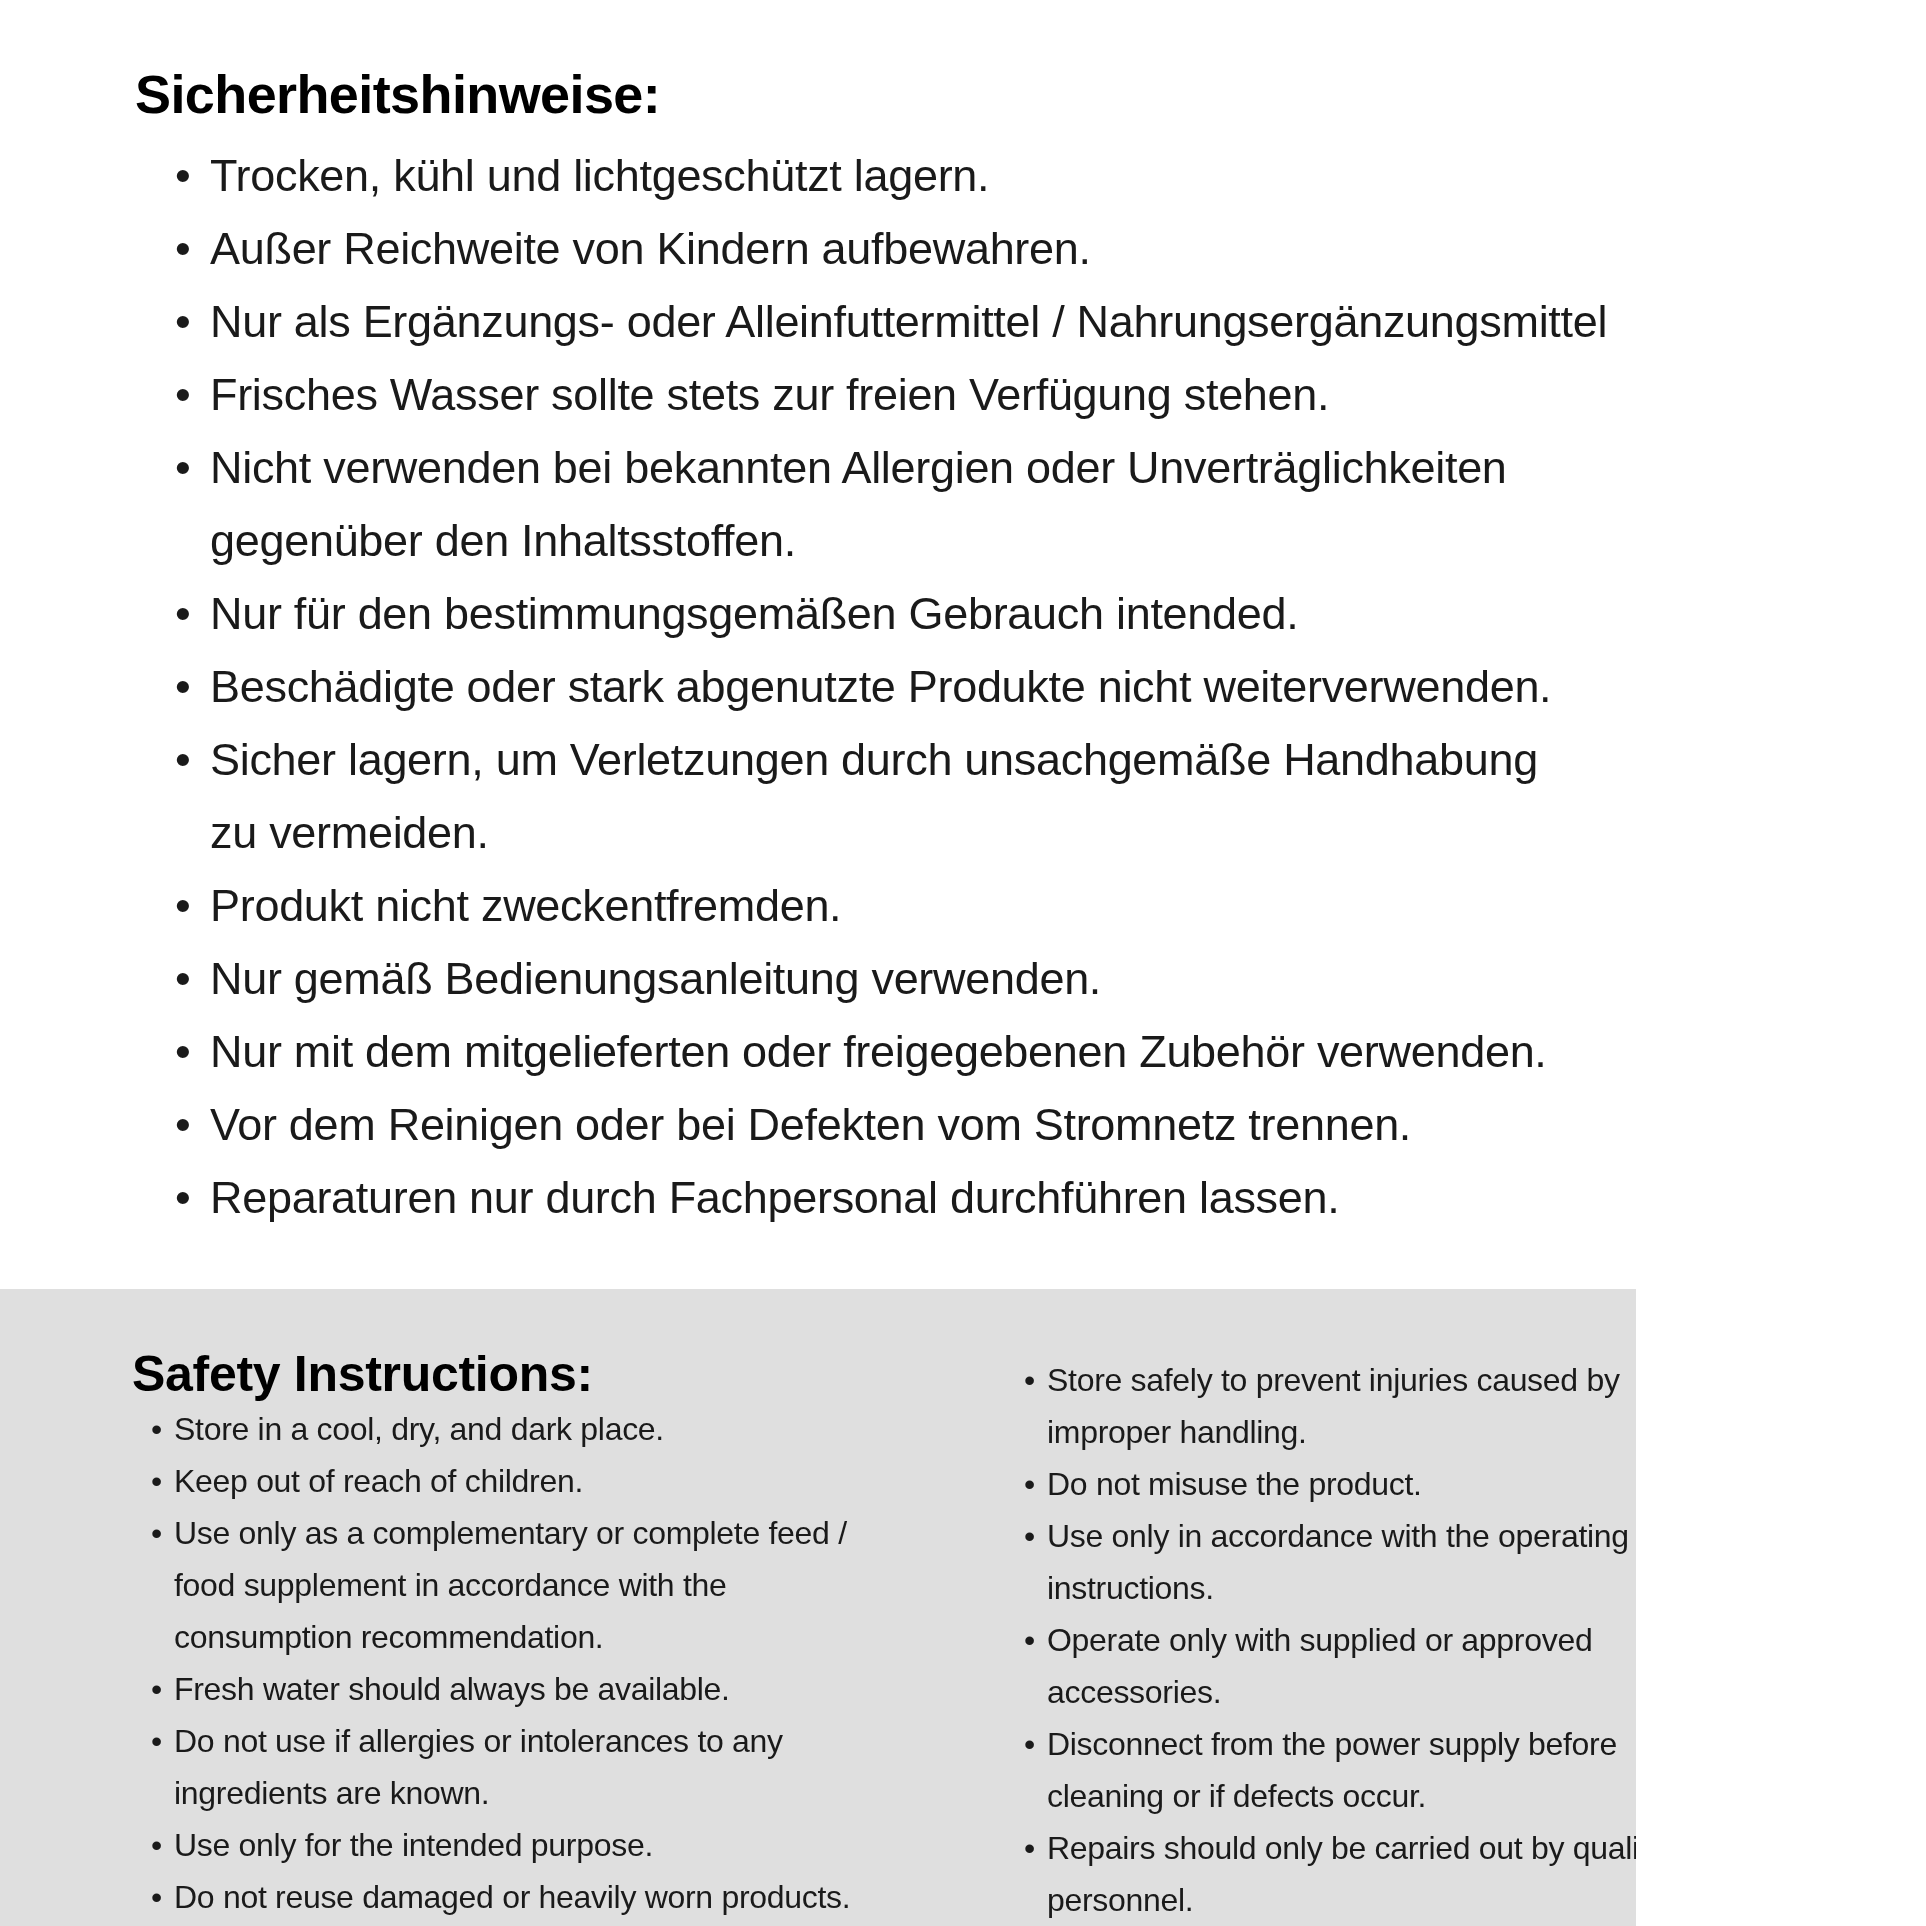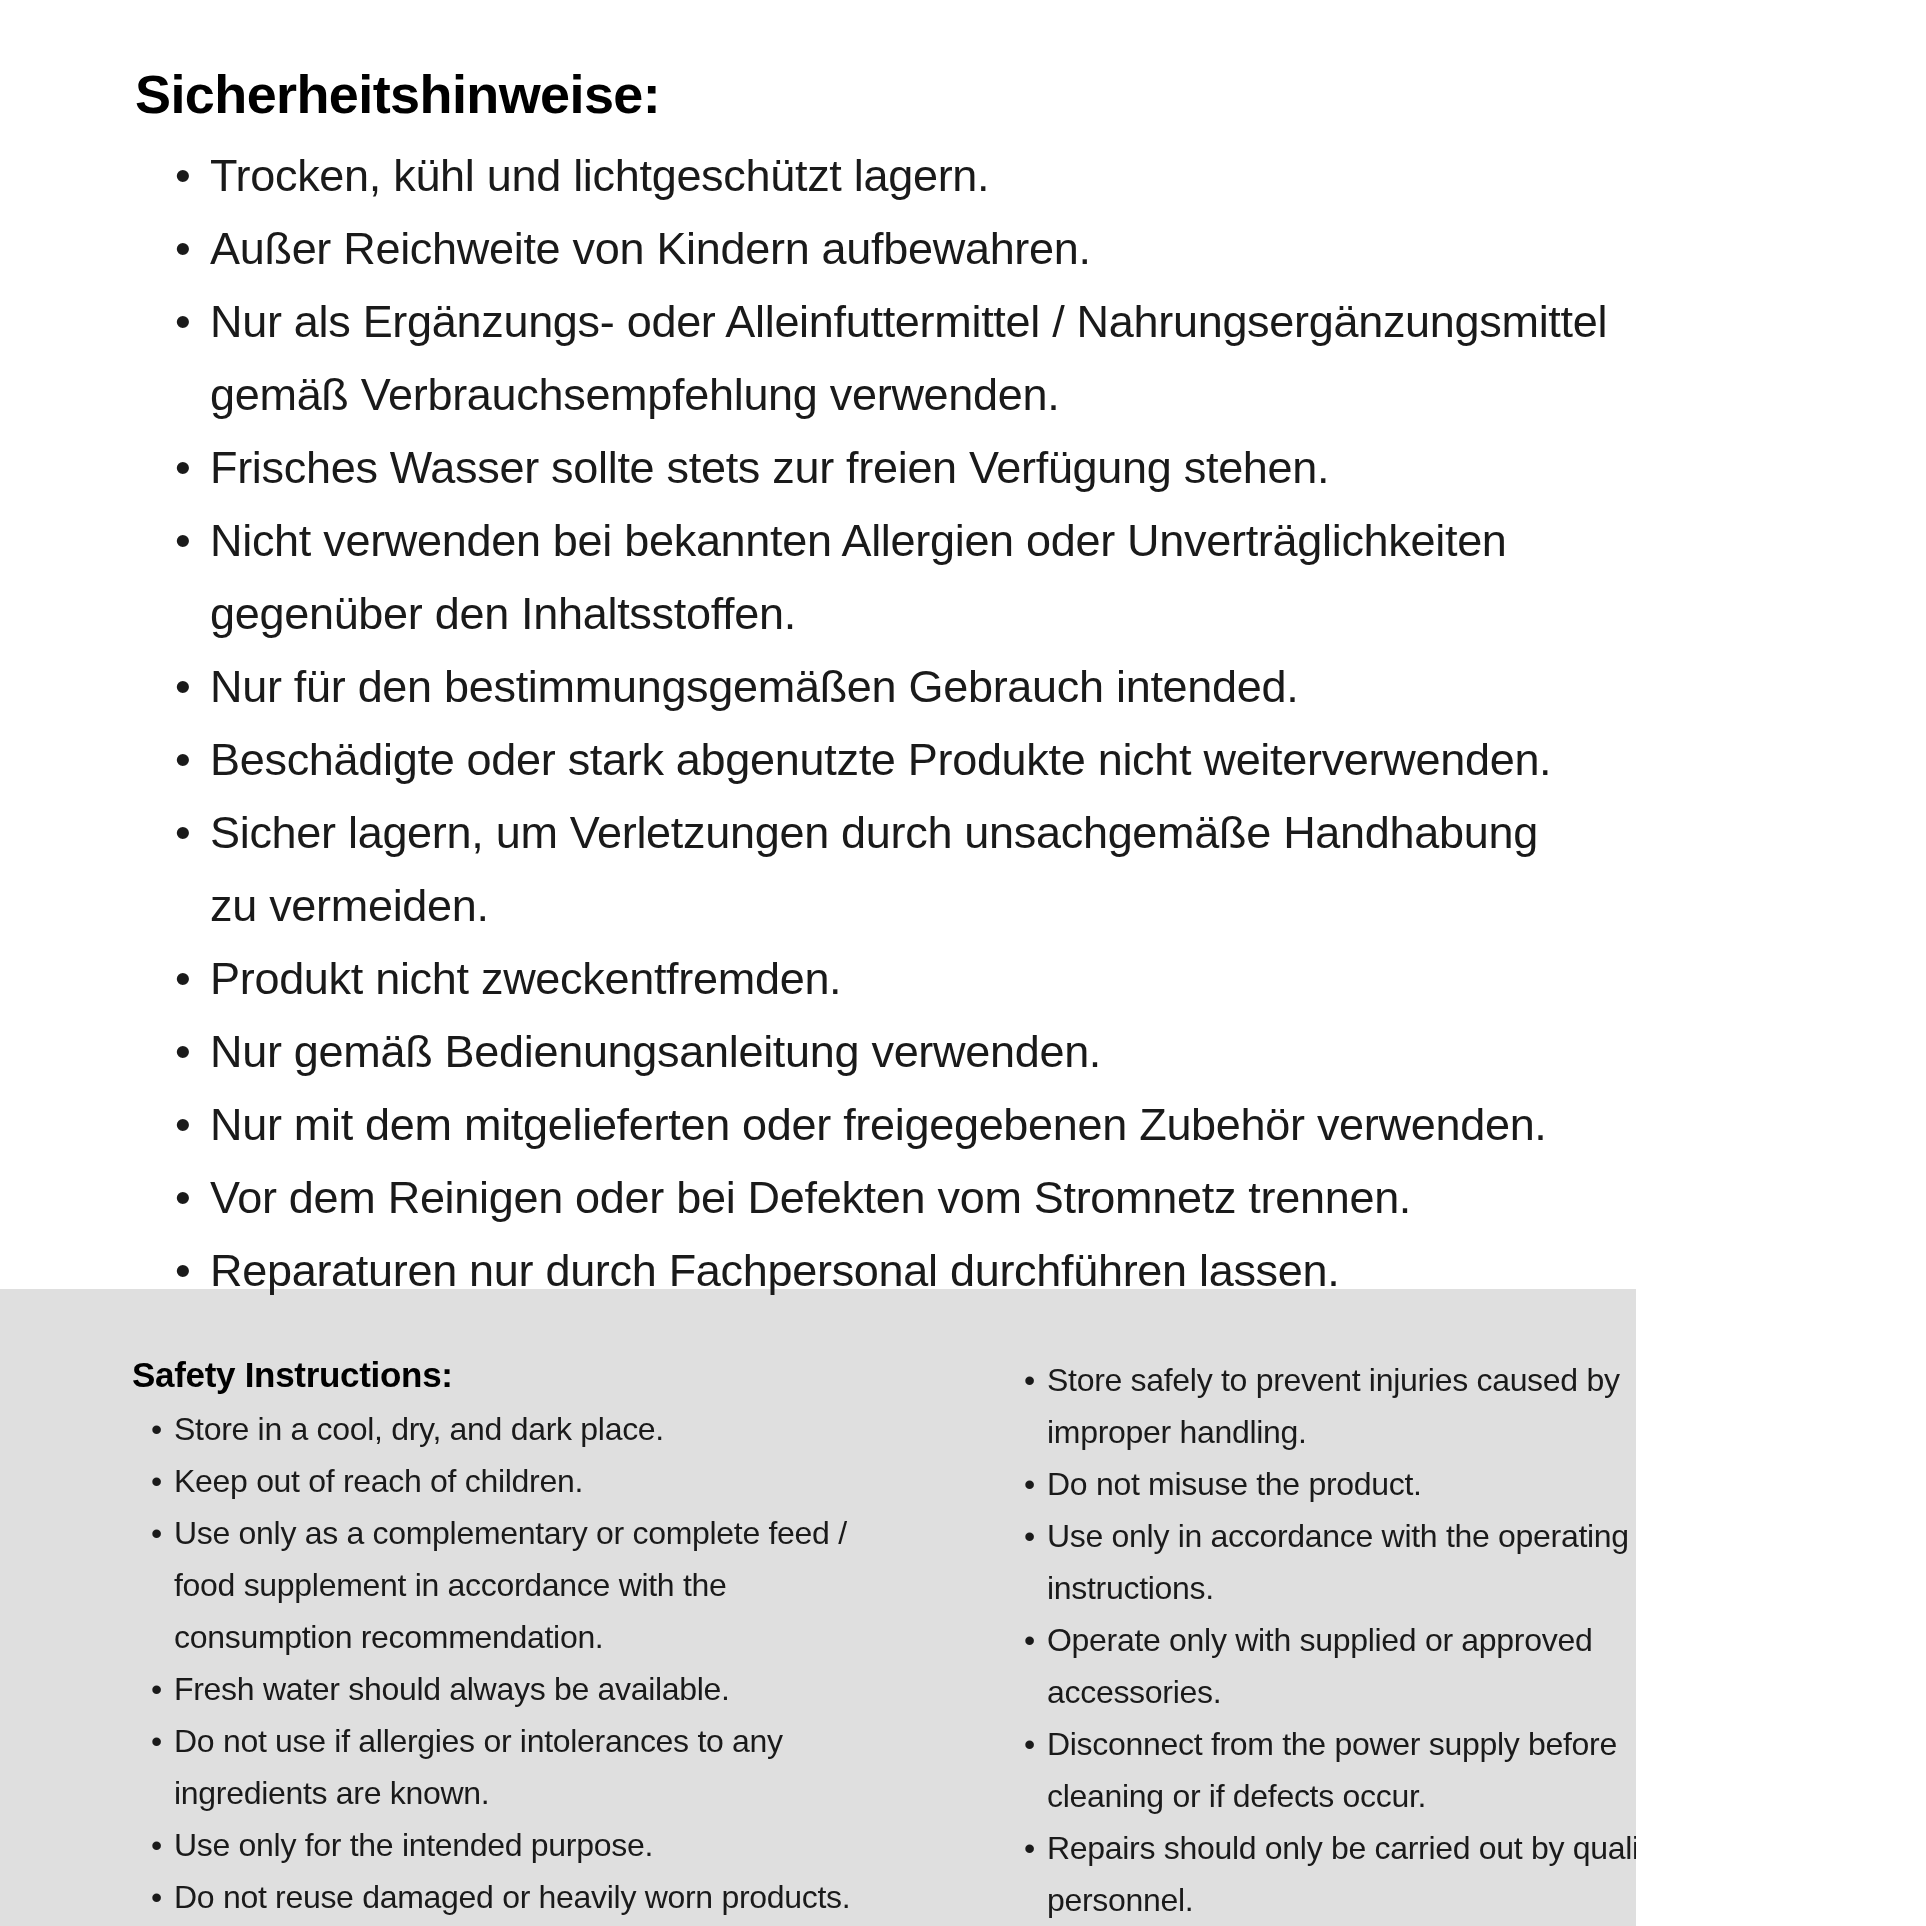--- a/index.html
+++ b/index.html
@@ -43,21 +43,21 @@
   .en {
     display: flex;
     height: 638px;
     background: var(--band, #dfdfdf);
     padding: 61px 58px 0 132px;
     align-items: flex-start;
   }
   .en-left { flex: 0 0 873px; width: 873px; }
   .en-right { flex: 1; }
   .en-heading {
-    font-size: 35px;
+    font-size: 50px;
     line-height: 49px;
     font-weight: 700;
     color: var(--heading, #000000);
     letter-spacing: -0.3px;
   }
   .en-list {
     list-style: none;
     margin-top: 8.3px;
   }
   .en-right .en-list { margin-top: 0; }
@@ -89,21 +89,20 @@
           <span class="bullet">•</span>
           <div class="line">Trocken, kühl und lichtgeschützt lagern.</div>
         </li>
         <li>
           <span class="bullet">•</span>
           <div class="line">Außer Reichweite von Kindern aufbewahren.</div>
         </li>
         <li>
           <span class="bullet">•</span>
           <div class="line">Nur als Ergänzungs- oder Alleinfuttermittel / Nahrungsergänzungsmittel</div>
-          <div class="line">gemäß Verbrauchsempfehlung verwenden.</div>
         </li>
         <li>
           <span class="bullet">•</span>
           <div class="line">Frisches Wasser sollte stets zur freien Verfügung stehen.</div>
         </li>
         <li>
           <span class="bullet">•</span>
           <div class="line">Nicht verwenden bei bekannten Allergien oder Unverträglichkeiten</div>
           <div class="line">gegenüber den Inhaltsstoffen.</div>
         </li>

